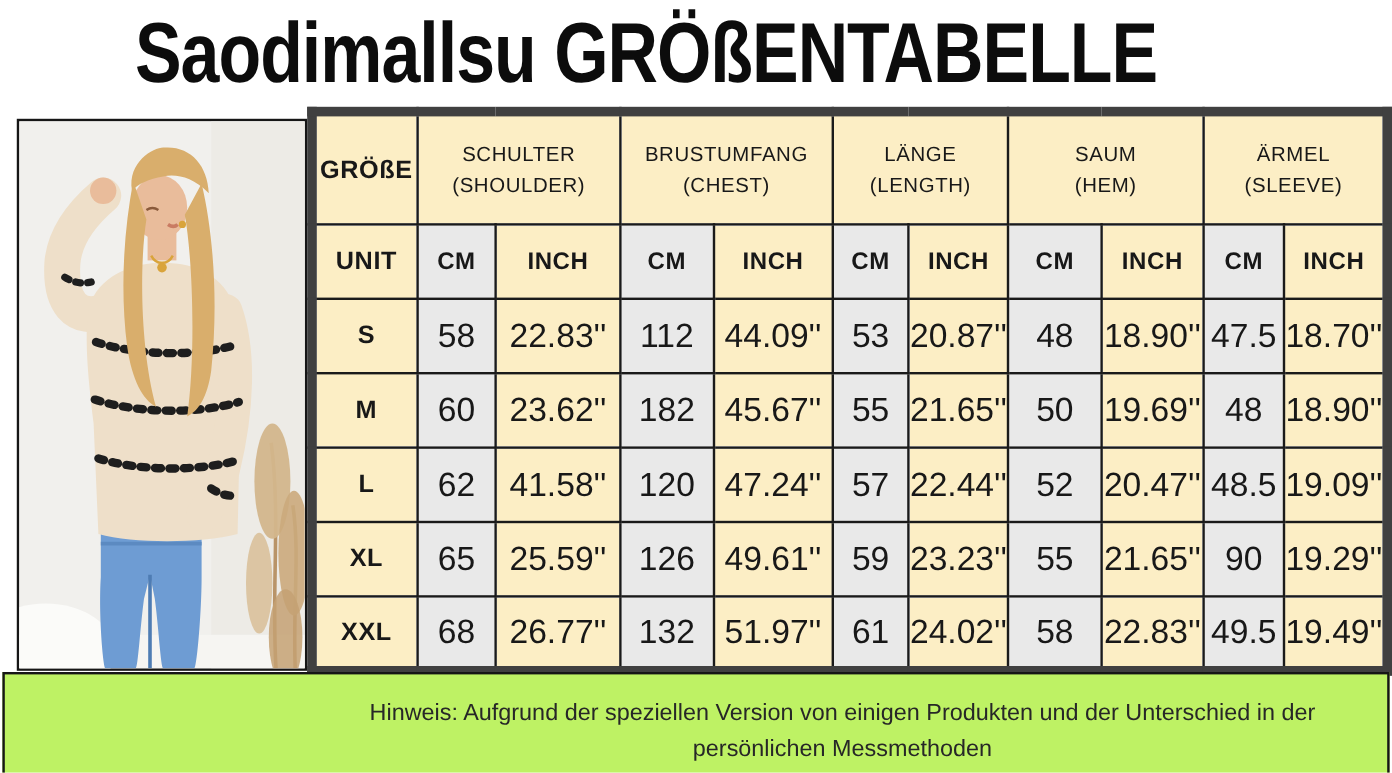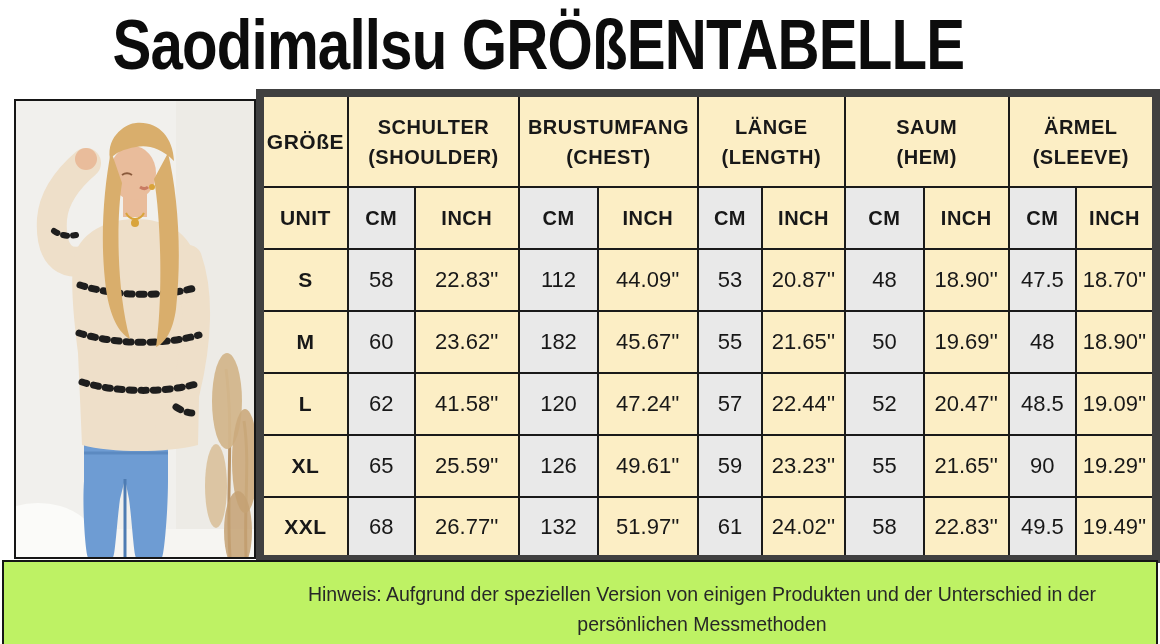--- a/index.html
+++ b/index.html
@@ -20,23 +20,23 @@
   
   table.size-chart{position:absolute;left:256px;top:89px;border-collapse:collapse;
                    table-layout:fixed;border:8px solid #404040;}
   table.size-chart td{border:2px solid #1a1a1a;text-align:center;vertical-align:middle;
                       padding:0;color:#181818;overflow:hidden;}
   tr.r-head{height:94px;}
   tr.r{height:62px;}
   .cream{background:var(--header-cream,#FCEEC5);}
   .gray{background:var(--cm-gray,#E9E9E9);}
   .lbl{font-weight:700;font-size:21px;letter-spacing:.5px;}
-  .ghead{font-size:20px;line-height:1.5;white-space:pre-line;letter-spacing:.5px;font-weight:bold;}
+  .ghead{font-size:17px;line-height:1.5;white-space:pre-line;letter-spacing:.5px;}
   .u{font-size:20px;letter-spacing:.5px;font-weight:bold;}
-  .v{font-size:22px;}
+  .v{font-size:28px;}
 
   
   .note{position:absolute;left:2px;top:560px;width:1156px;height:98px;
         border:2px solid #161616;box-sizing:border-box;background:#bef264;
         display:flex;flex-direction:column;justify-content:center;
         padding-left:244px;text-align:center;font-size:19.5px;line-height:1.55;color:#272727;}
 </style>
 </head>
 <body>
 

